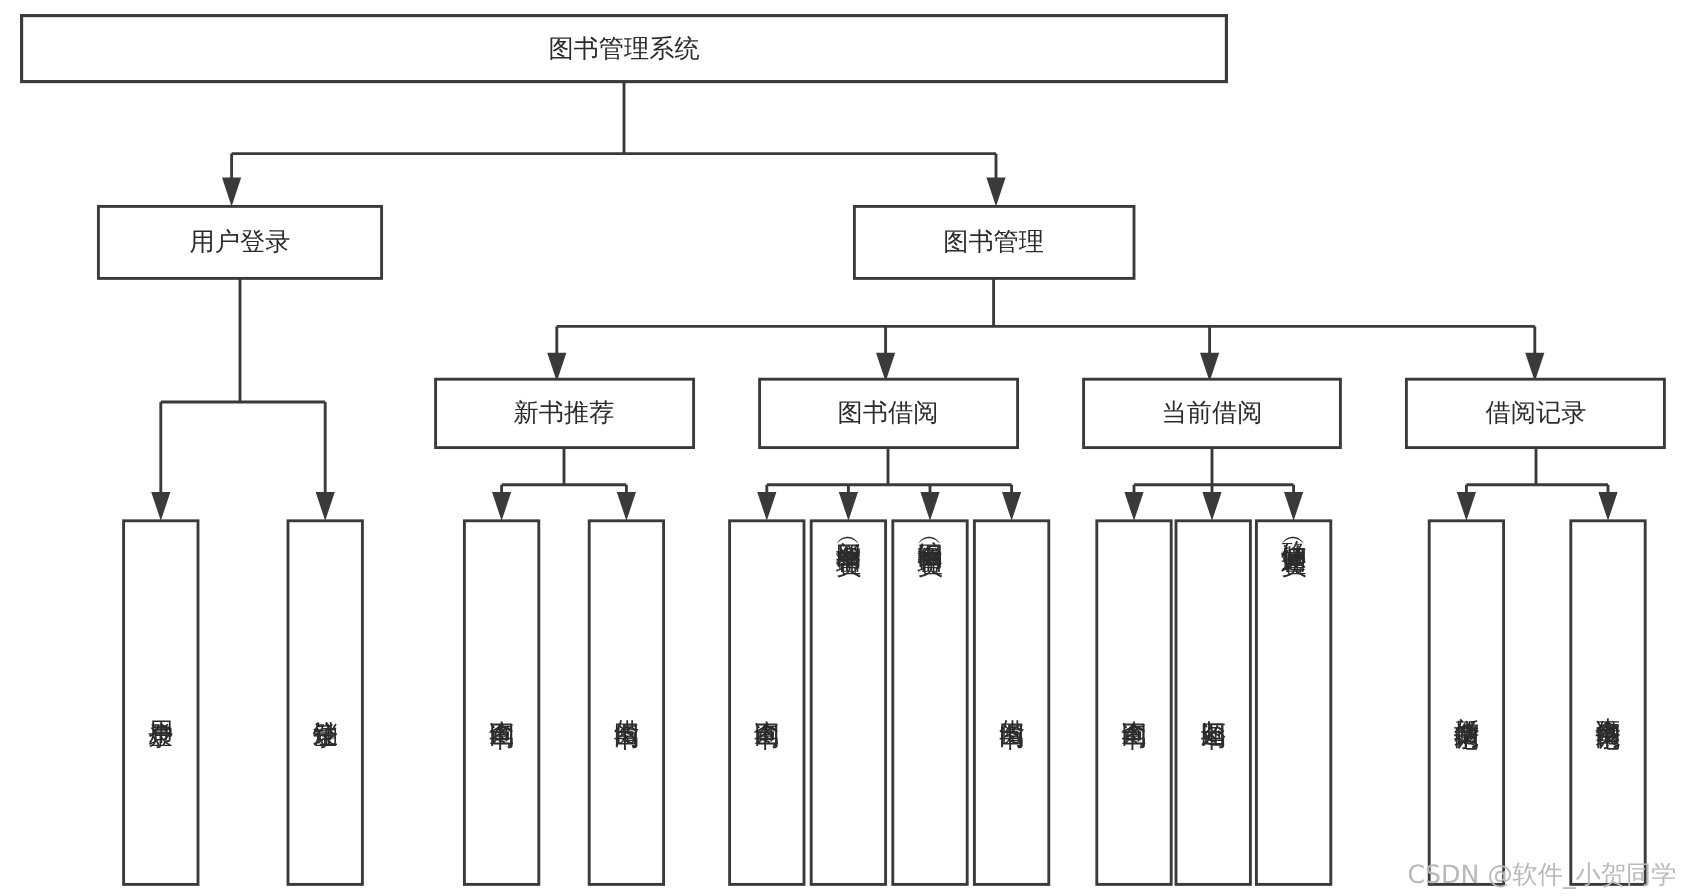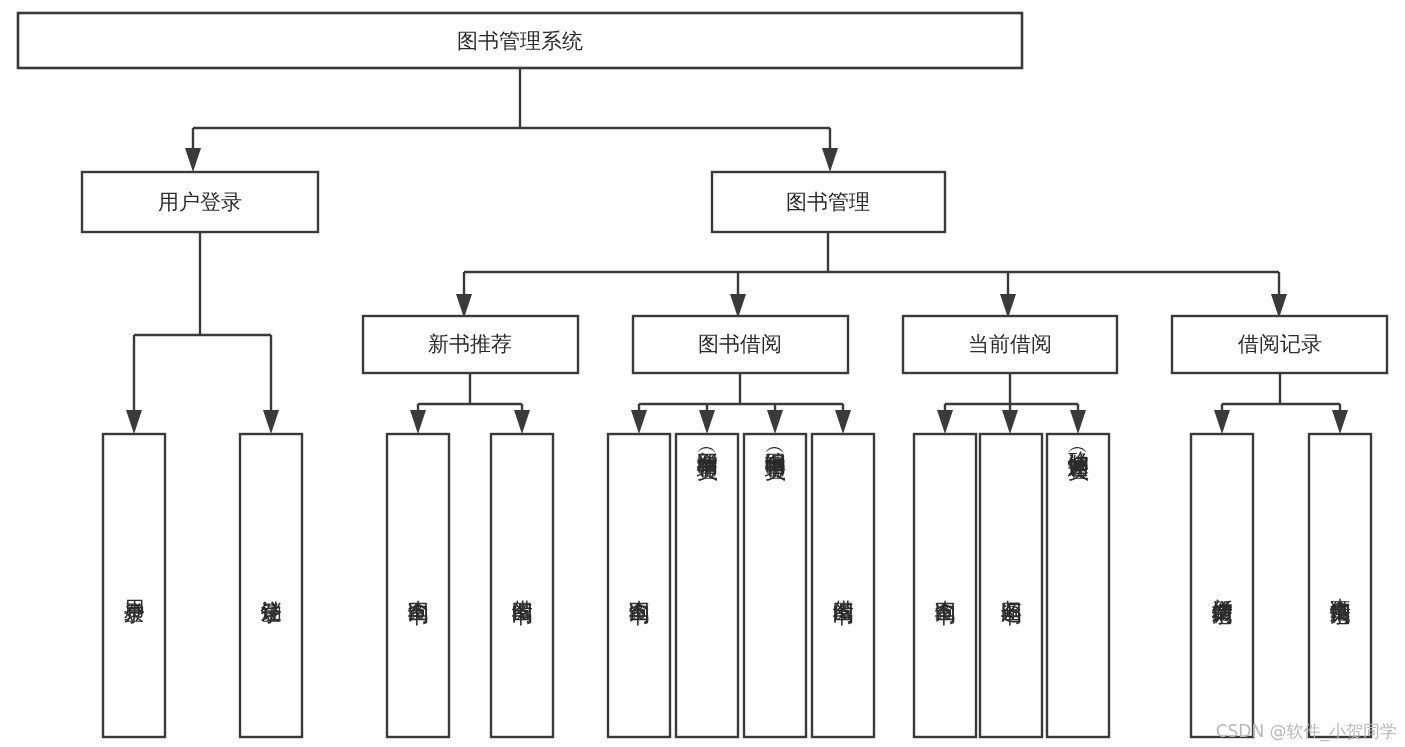--- a/index.html
+++ b/index.html
@@ -66,21 +66,21 @@
     letter-spacing: 1.5px;
     color: #2b2b2b;
     white-space: nowrap;
     text-align: center;
   }
   .watermark {
     position: absolute;
     right: 8px;
     bottom: 4px;
     font-family: "DejaVu Sans", "Liberation Sans", sans-serif;
-    font-size: 17px;
+    font-size: 21px;
     color: #b9b9b9;
     white-space: nowrap;
     pointer-events: none;
   }
 </style>
 </head>
 <body>
 
 <div id="diagram-root">
 

